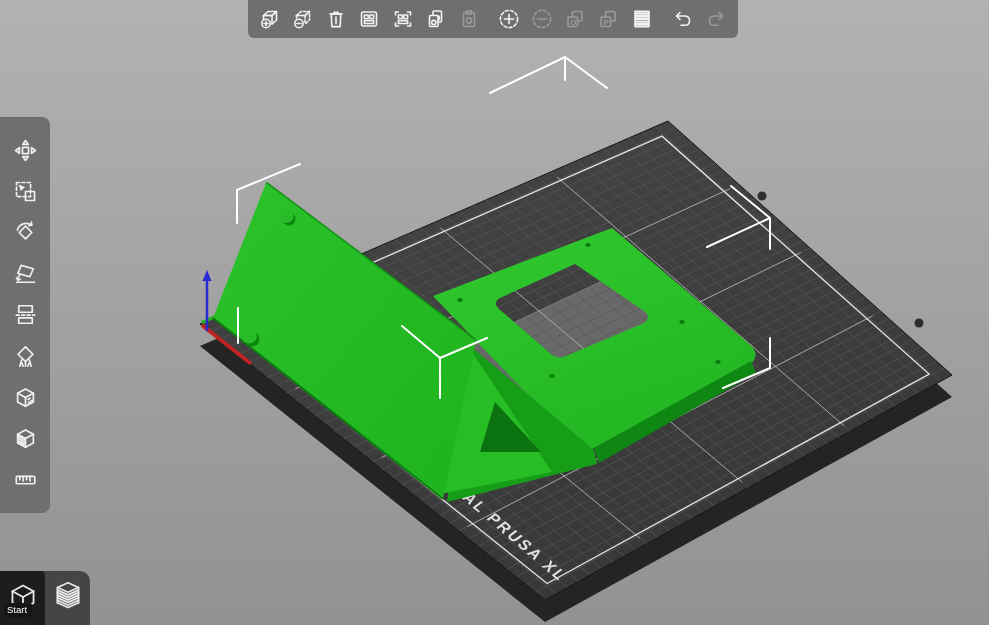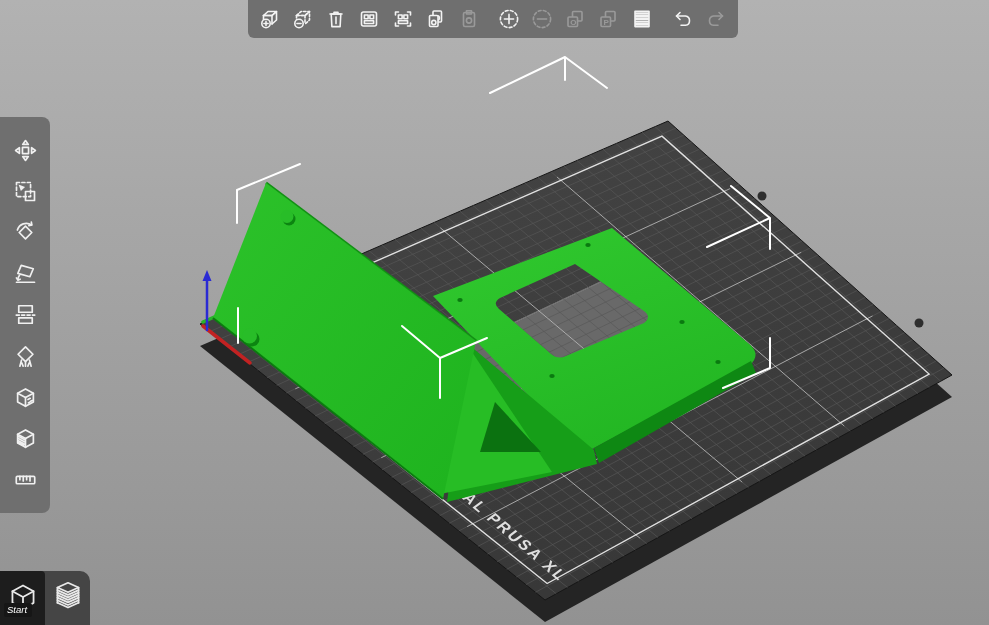--- a/index.html
+++ b/index.html
@@ -34,21 +34,21 @@
   .sb-icon { width:28px; height:28px; display:inline-flex; align-items:center; justify-content:center; cursor:pointer; }
   .sb-icon svg { width:27px; height:27px; }
   .sb-icon svg * { stroke:#f0f0f0; fill:none; stroke-width:1.5; stroke-linecap:round; stroke-linejoin:round; }
   .sb-icon svg .f { fill:#f0f0f0; stroke:none; }
 
   
   #view-switcher {
     position:absolute; left:0; bottom:0; width:90px; height:54px;
     background:#454545; border-radius:0 10px 0 0; display:flex; z-index:5;
   }
-  .vbtn { width:45px; height:54px; display:flex; align-items:center; justify-content:center; cursor:pointer; position:relative;font-style:italic; }
+  .vbtn { width:45px; height:54px; display:flex; align-items:center; justify-content:center; cursor:pointer; position:relative; }
   .vbtn.active { background:#1d1d1d; border-radius:0 4px 0 0; }
   .vbtn svg { width:38px; height:38px; }
   .vbtn svg * { stroke:#e9e9e9; fill:none; stroke-width:1.7; stroke-linecap:round; stroke-linejoin:round; }
   .vbtn .start-label {
     position:absolute; left:4px; bottom:8px; background:#161616; color:#ffffff;
     font-size:9.5px; padding:1px 5px 2px 3px; border-radius:2px; white-space:nowrap;
   }
 
   
   .bed-brand {

